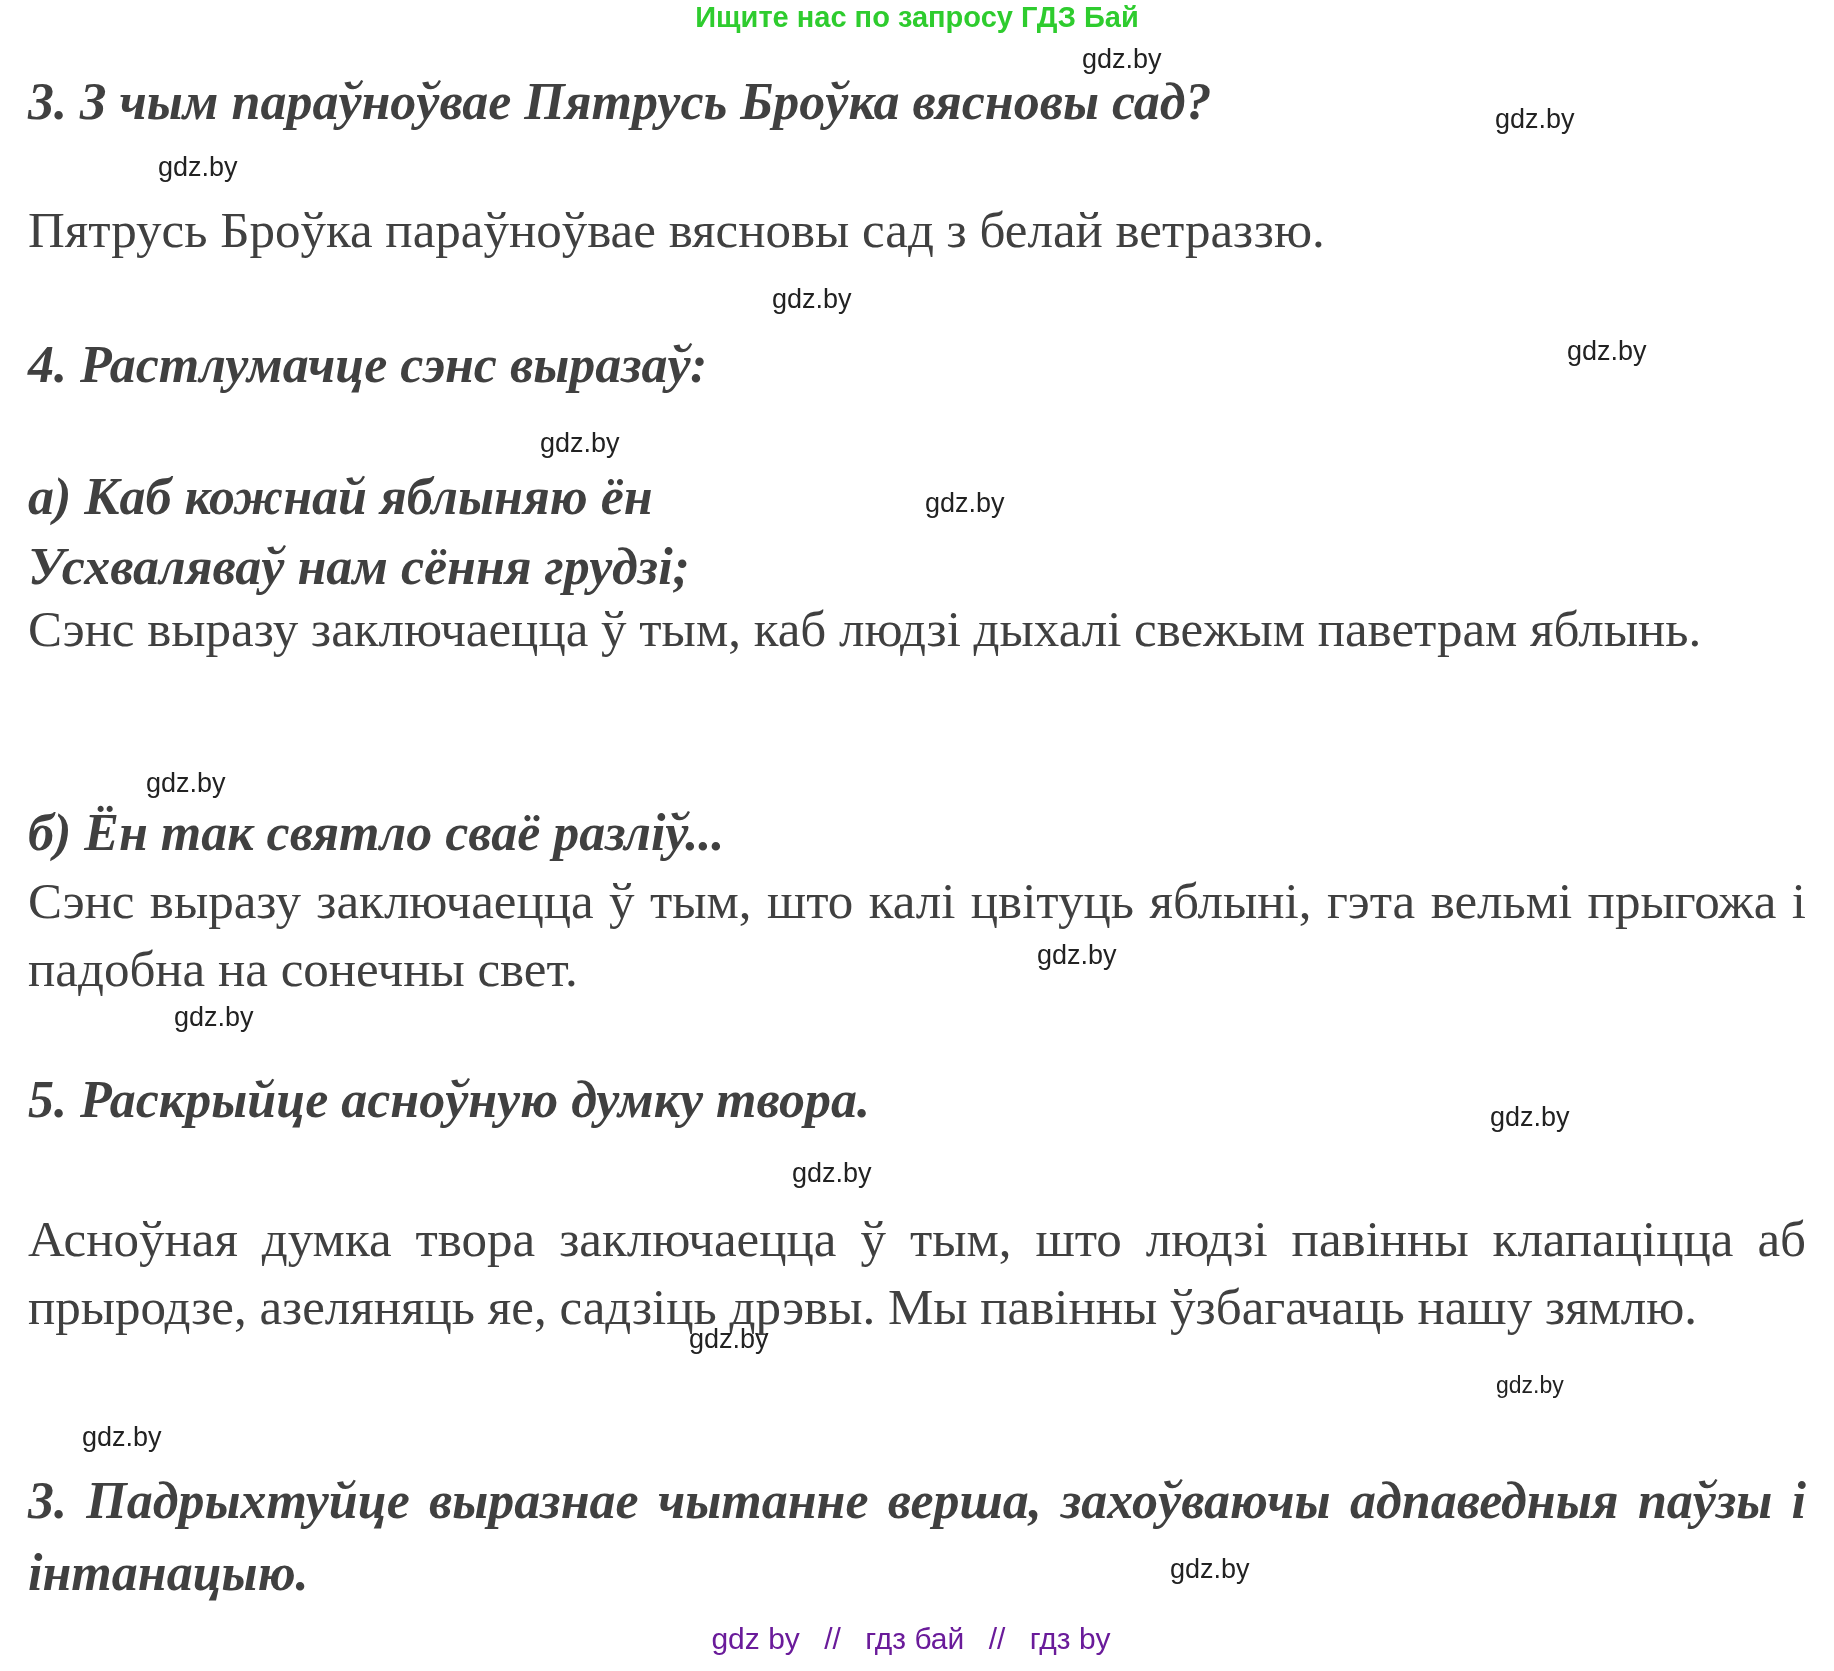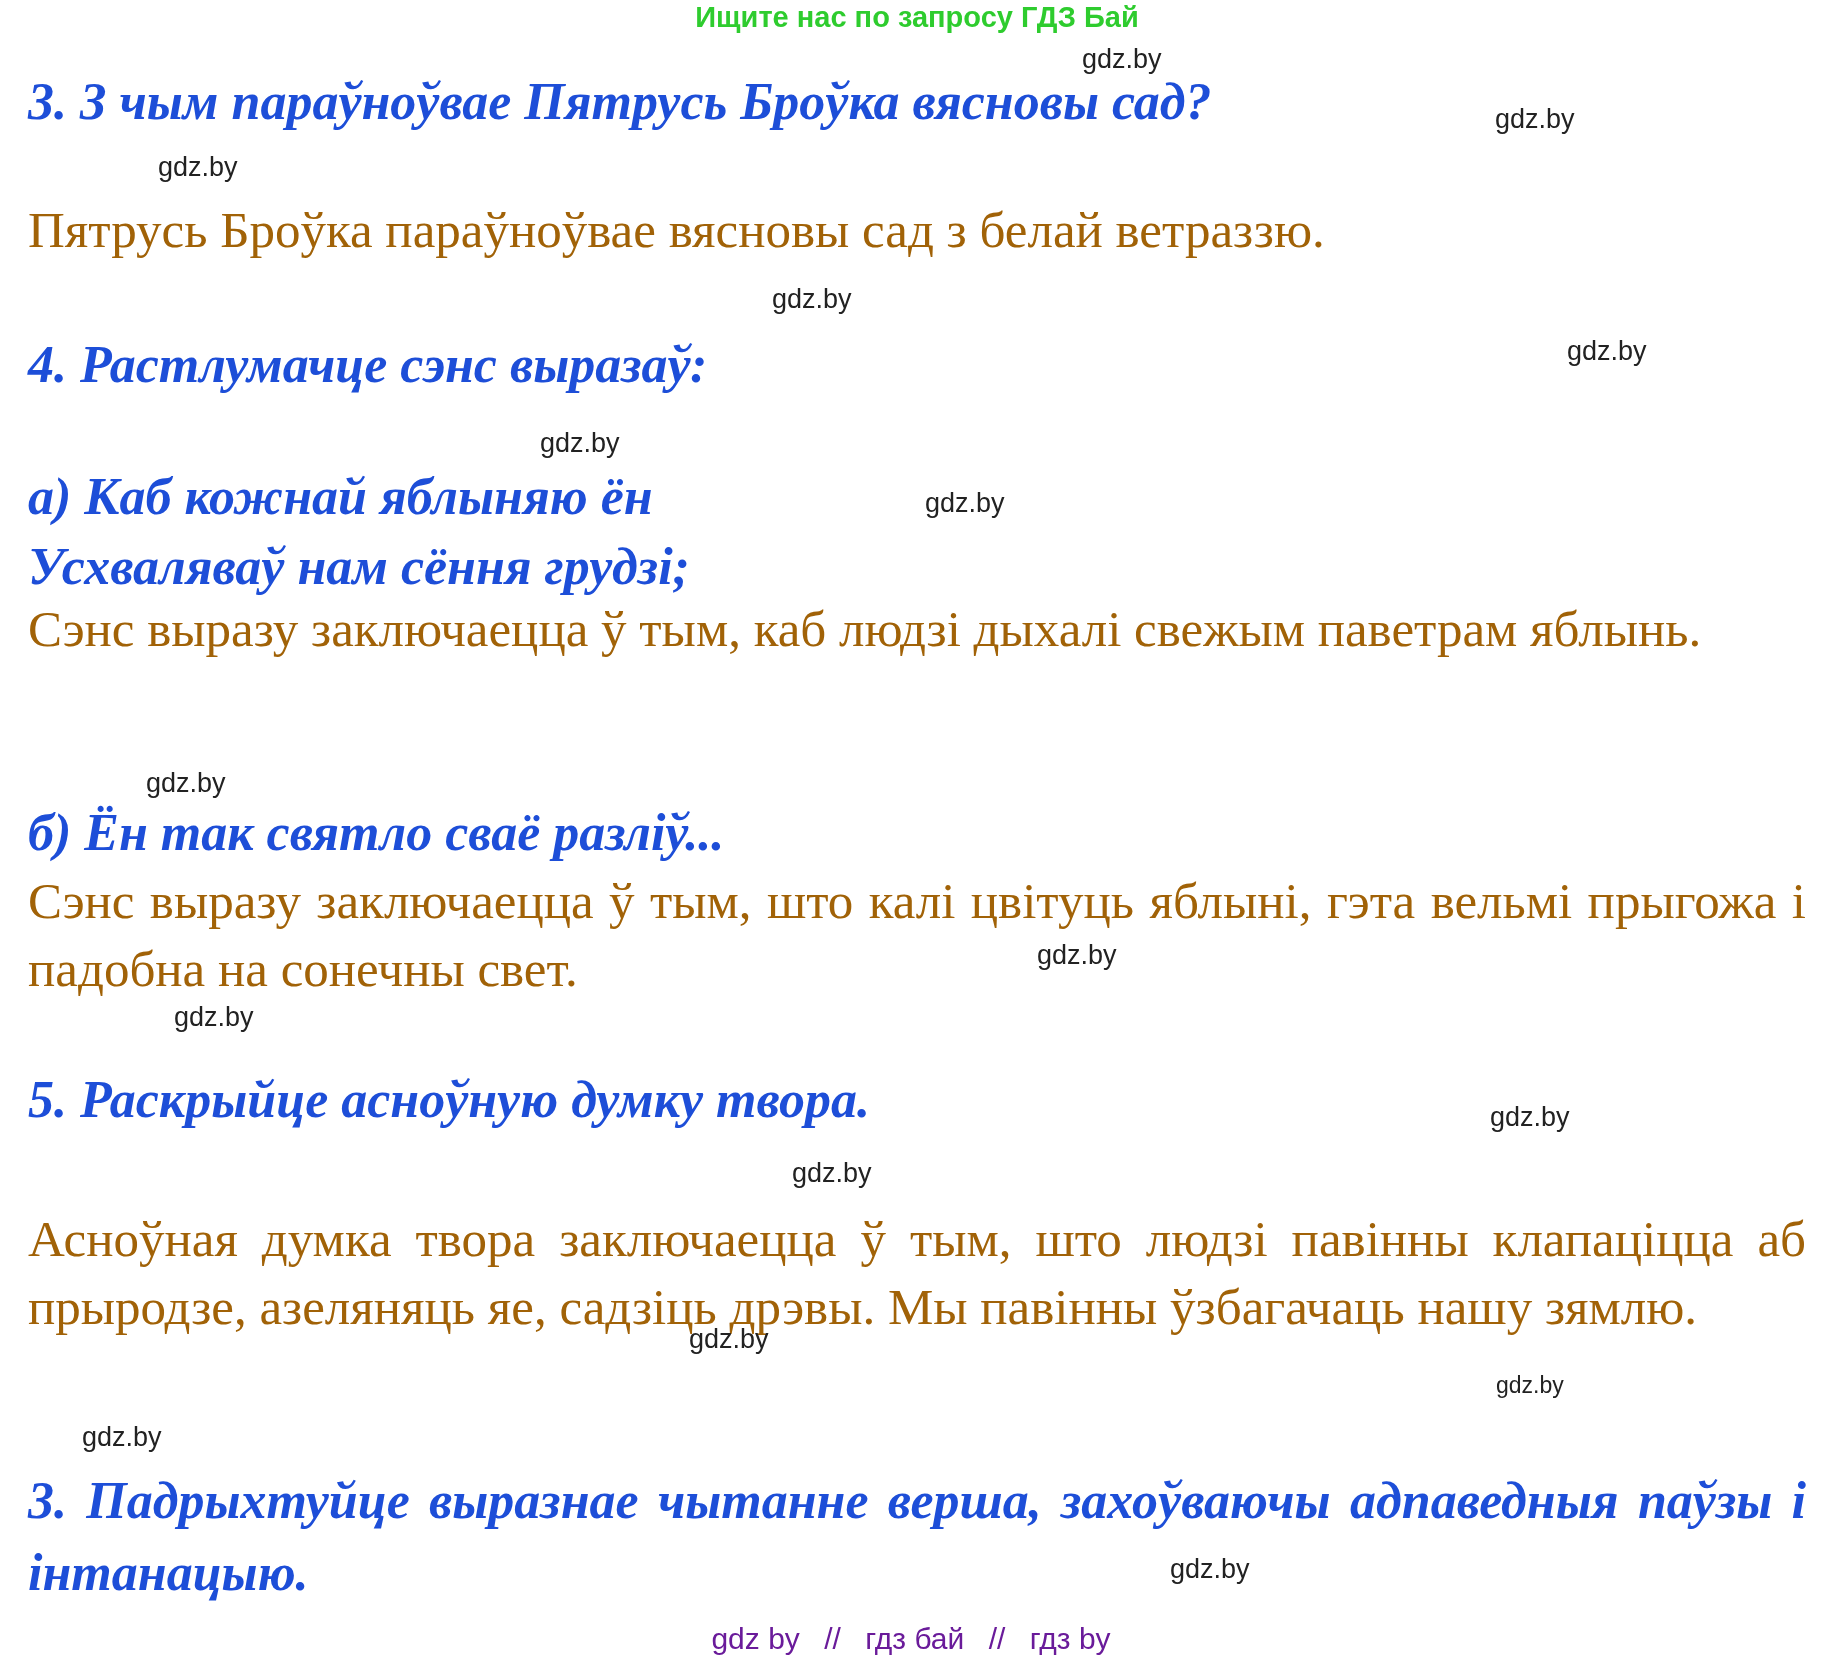--- a/index.html
+++ b/index.html
@@ -1,20 +1,20 @@
 <!DOCTYPE html>
 <html><head>
 <meta charset="utf-8">
 <style>
   html, body { margin:0; padding:0; background:#ffffff; }
   body { width:1834px; height:1671px; position:relative; overflow:hidden; }
   .abs { position:absolute; white-space:nowrap; }
   .top-banner { left:0; width:1834px; text-align:center; top:0; font-family:"Liberation Sans", sans-serif; font-size:29px; color:#2ecc2e; line-height:34px;font-weight:bold; }
-  .q { font-family:"Liberation Serif", serif; font-weight:bold; font-style:italic; font-size:52px; color:#1d4ed8; line-height:60px; left:28px; }
-  .ans { font-family:"Liberation Serif", serif; font-size:51px; color:#a16207; line-height:68px; left:28px; width:1778px; white-space:normal; text-align:justify; }
+  .q { font-family:"Liberation Serif", serif; font-weight:bold; font-style:italic; font-size:52px; color:#404040; line-height:60px; left:28px; }
+  .ans { font-family:"Liberation Serif", serif; font-size:51px; color:#404040; line-height:68px; left:28px; width:1778px; white-space:normal; text-align:justify; }
   .wm { font-family:Liberation Sans, sans-serif; font-size:27px; color:#222; line-height:30px; }
   .footer { left:0; width:1822px; text-align:center; font-family:"Liberation Sans", sans-serif; font-size:30px; color:#6a1b9a; line-height:34px; }
   .footer span { margin:0 8px; }
 </style>
 </head>
 <body>
 
 <div class="abs top-banner">Ищите нас по запросу ГДЗ Бай</div>
 
 <div class="abs q" style="top:72px;">3. З чым параўноўвае Пятрусь Броўка вясновы сад?</div>

